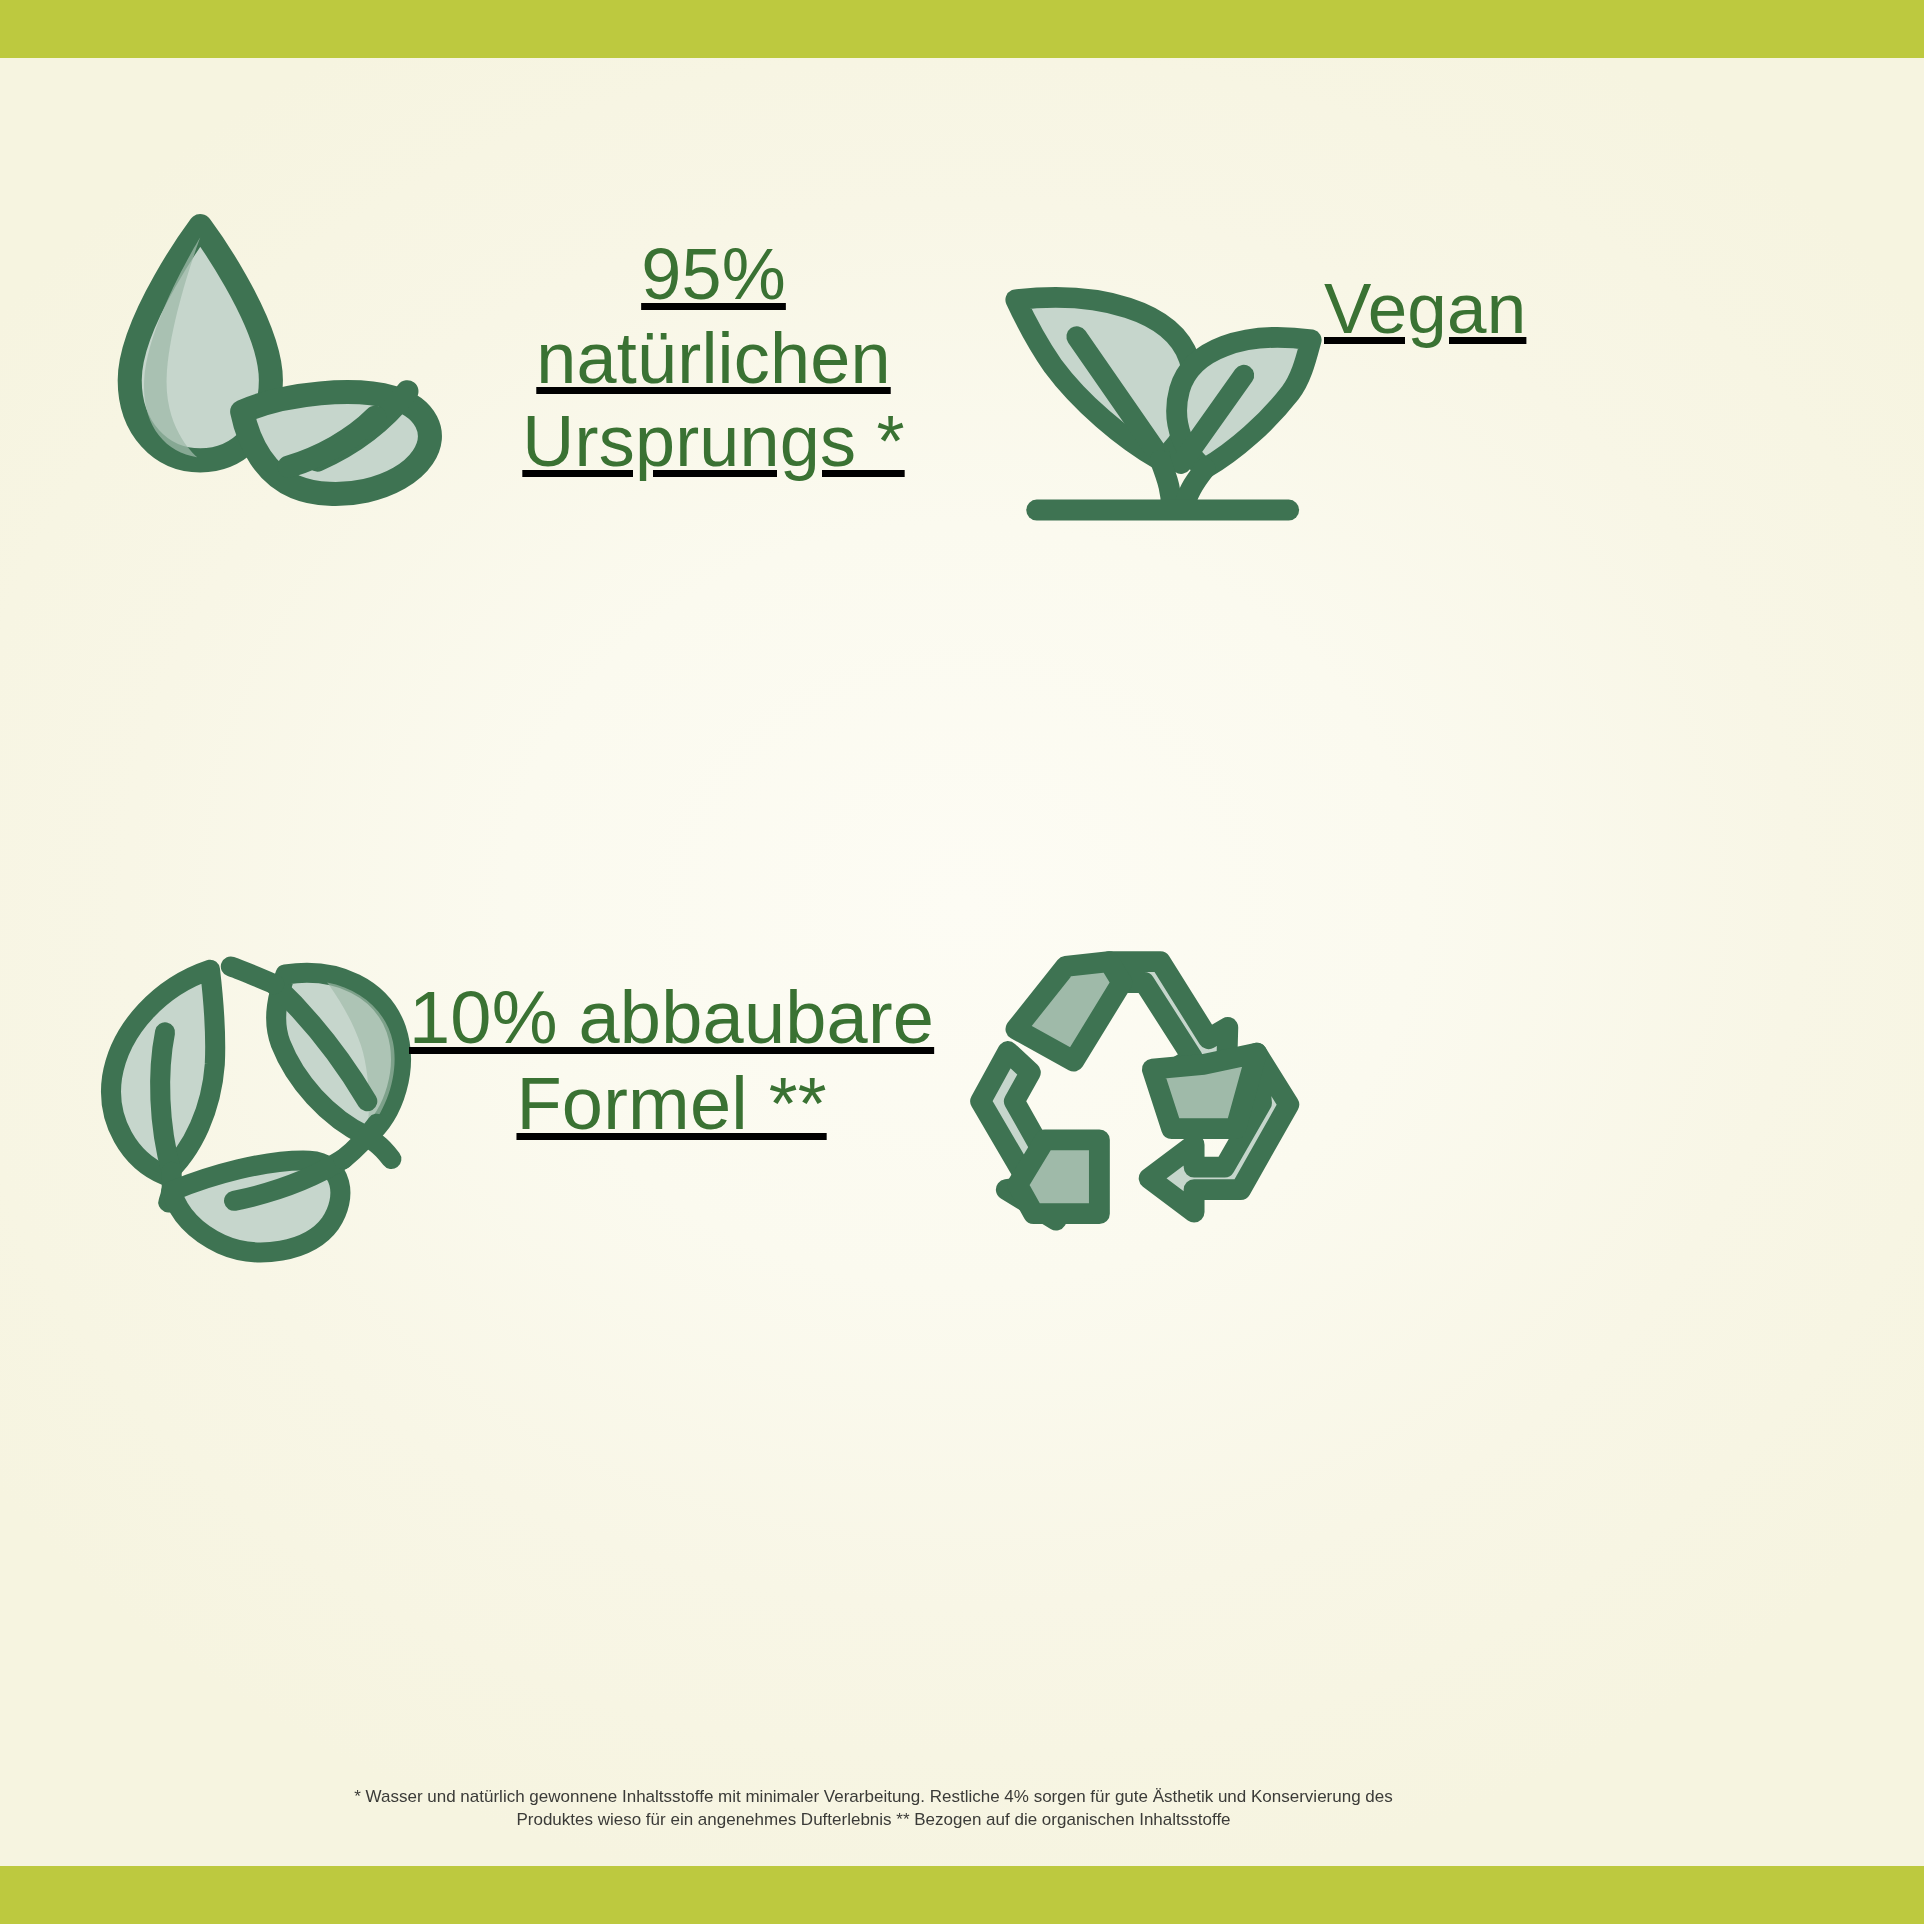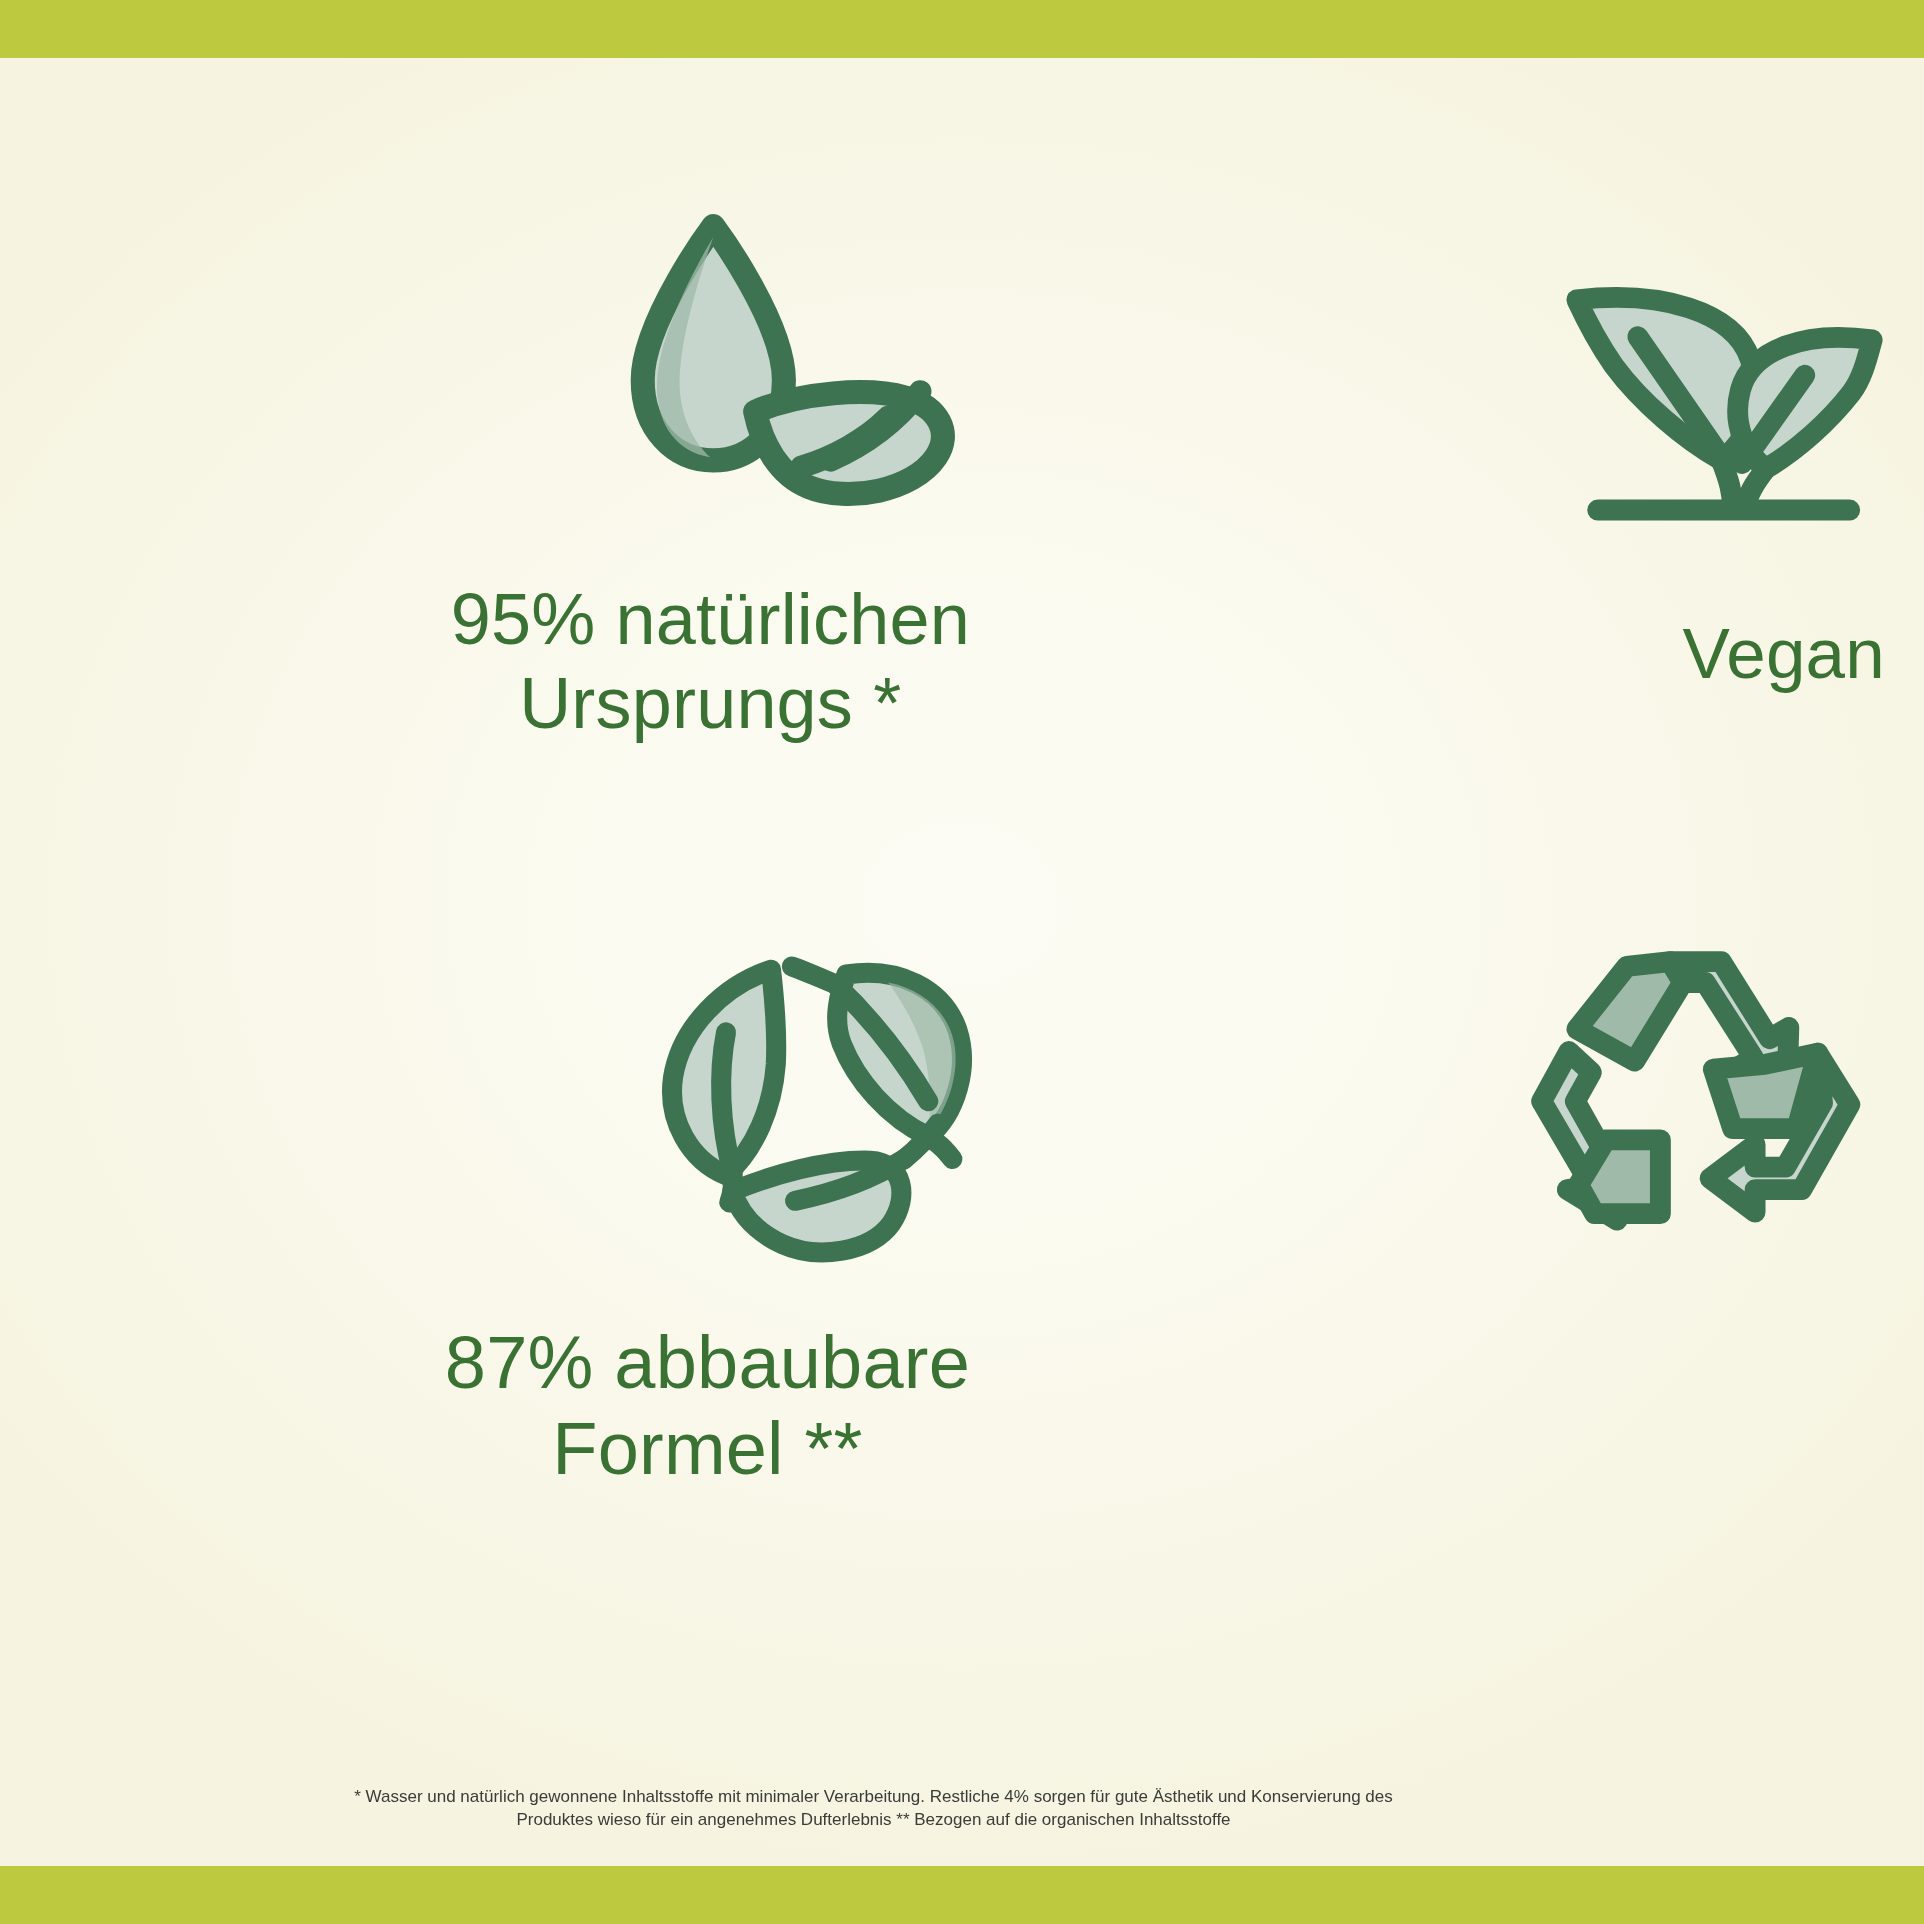--- a/index.html
+++ b/index.html
@@ -36,22 +36,23 @@
     left: 0;
     top: 58px;
     width: 1925px;
     height: 1809px;
   }
 
   .cell {
     position: absolute;
     width: 882px;
     display: flex;
-    flex-direction: column;
-    align-items: flex-end;
+    flex-direction: row;
+    align-items: flex-start;
+    text-decoration: underline;
   }
   .cell-0 { left: 88px;  top: 120px; }
   .cell-1 { left: 1003px; top: 120px; }
   .cell-2 { left: 88px;  top: 862px; }
   .cell-3 { left: 971px; top: 862px; }
 
   .icon-wrap {
     display: flex;
     align-items: flex-end;
     justify-content: center;
@@ -160,21 +161,21 @@
 
           <g fill="#c6d6cc" stroke="#3e7352" stroke-width="25" stroke-linecap="round" stroke-linejoin="round">
             <path d="M104 308 C152 288 222 268 276 270 C318 272 324 316 302 348 C276 384 210 394 166 374 C132 358 112 334 104 308 Z"></path>
           </g>
           <g fill="none" stroke="#3e7352" stroke-width="25" stroke-linecap="round" stroke-linejoin="round">
             <path d="M182 320 C232 310 280 292 318 268"></path>
             <path d="M318 268 C338 252 350 238 360 224"></path>
           </g>
         </svg>
       </div>
-      <div class="label">87% abbaubare
+      <div class="label">10% abbaubare
 Formel **</div>
     </div>
 
     <div class="cell cell-3">
       <div class="icon-wrap">
         <svg width="321" height="321" viewBox="0 0 400 400" aria-hidden="true">
           <g stroke="#3e7352" stroke-width="26" stroke-linecap="round" stroke-linejoin="round">
 
             <path d="M172 22 L236 22 L296 118 L320 104 L318 174 L252 156 L276 142 L216 48 L188 48 Z" fill="#c6d6cc"></path>
             <path d="M172 22 L188 48 L128 146 L56 106 L118 28 Z" fill="#9fbaa9"></path>

